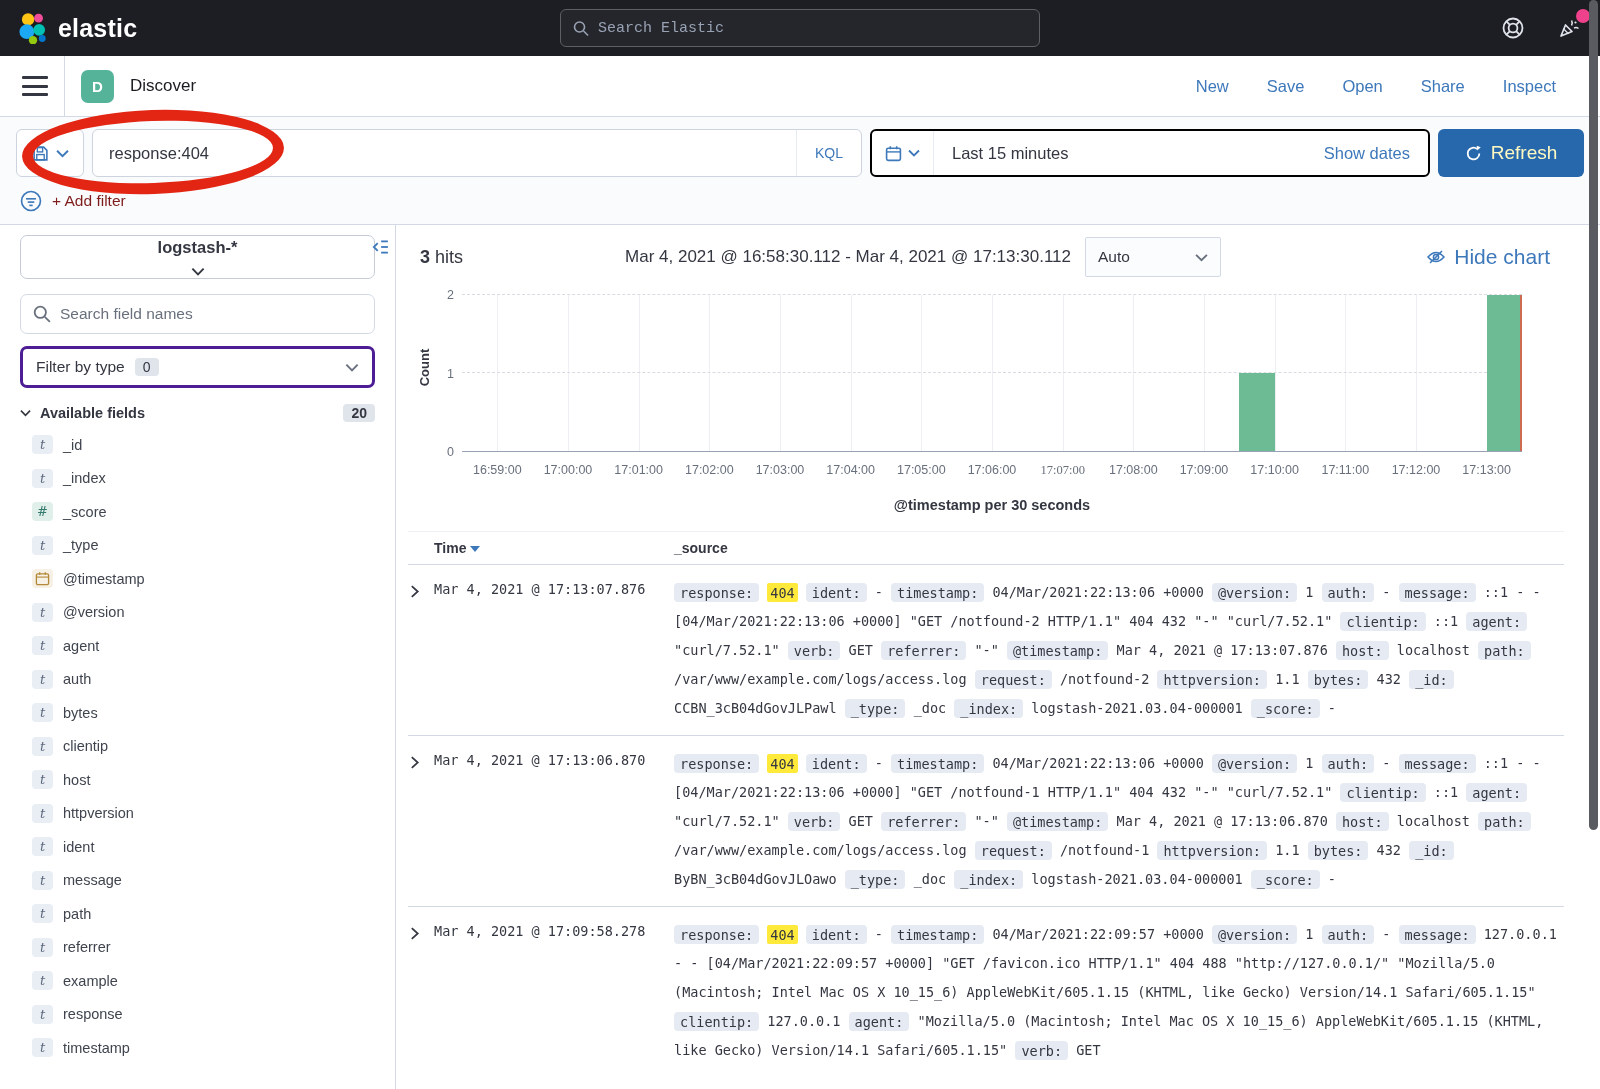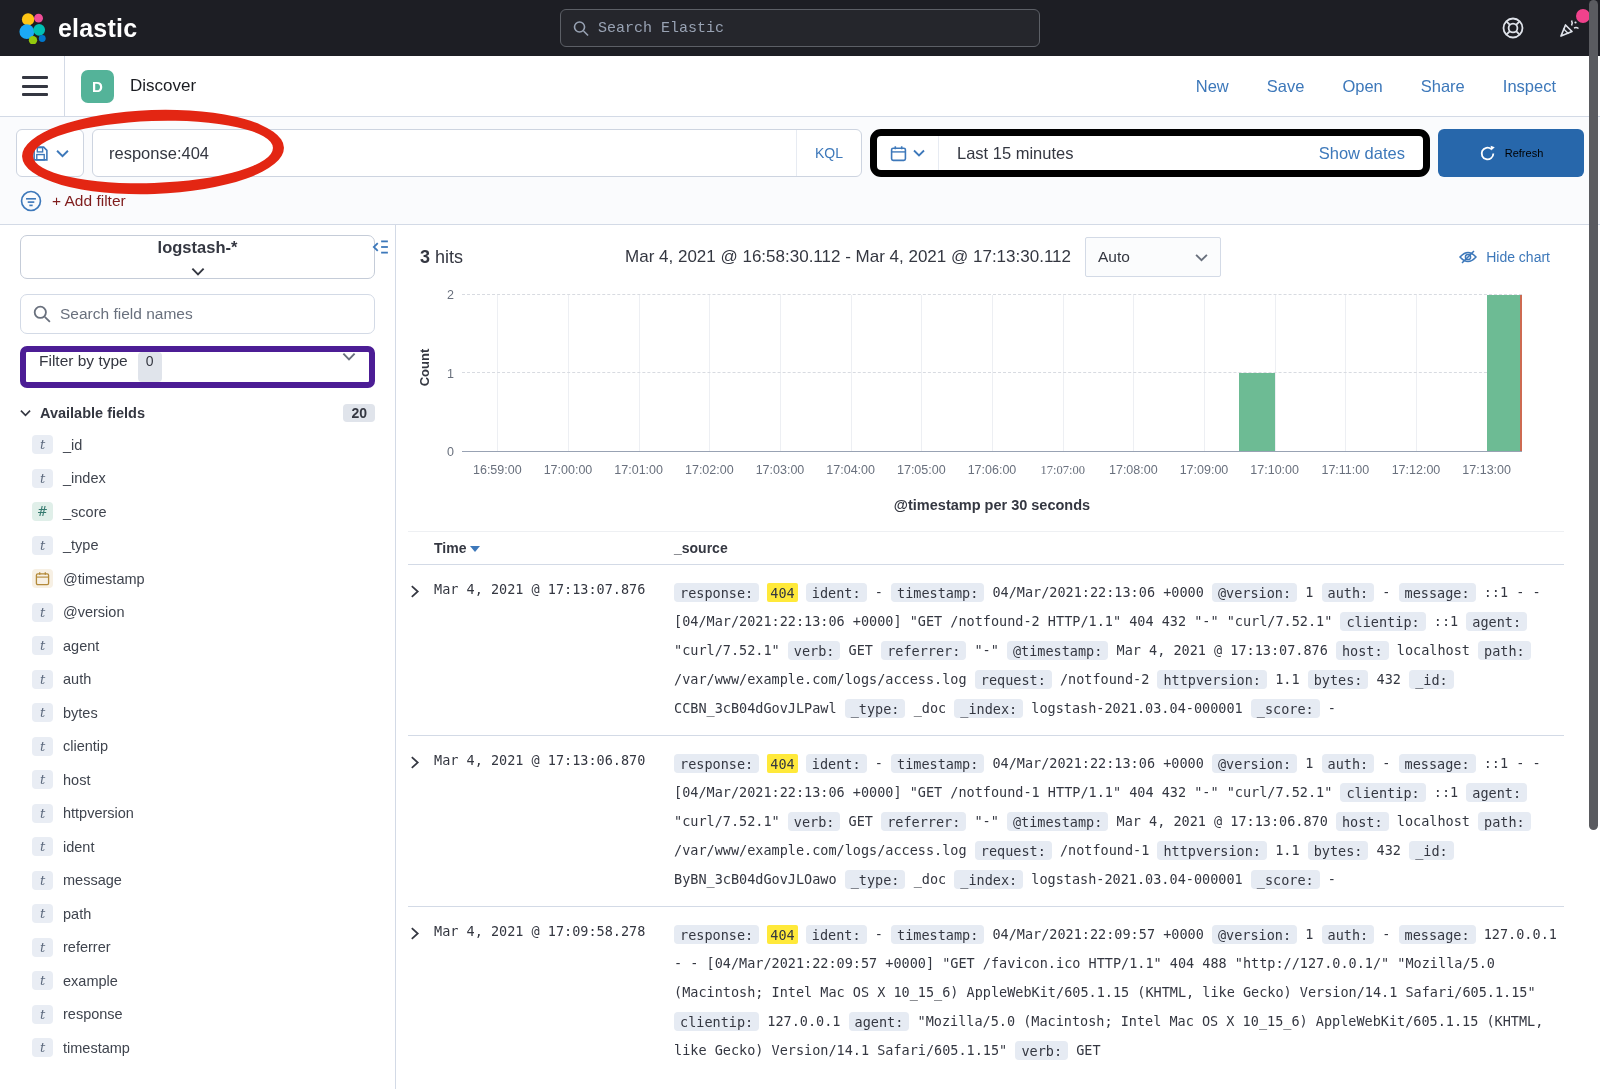--- a/index.html
+++ b/index.html
@@ -29,42 +29,42 @@
   .nav-actions { margin-left:auto; display:flex; gap:38px; padding-right:28px; }
   .nav-link { color:#3d78ba; font-size:16.5px; cursor:pointer; text-decoration:none; }
 
   
   .query-section { background:#fafbfd; border-bottom:1px solid #d3dae6; padding:12px 16px 10px; height:108px; }
   .query-row { display:flex; align-items:stretch; height:48px; gap:8px; }
   .saved-query-btn { width:68px; background:#fff; border:1px solid #cdd4e0; border-radius:6px; display:flex; align-items:center; justify-content:center; gap:7px; cursor:pointer; }
   .query-box { flex:1; background:#fff; border:1px solid #cdd4e0; border-radius:6px; display:flex; align-items:center; }
   .query-box input { flex:1; border:none; outline:none; font-size:16.5px; color:#343741; padding:0 16px; font-family:"Liberation Sans",sans-serif; background:transparent; }
   .kql-btn { padding:0 18px; color:#3d78ba; font-size:14px; border-left:1px solid #e7ebf2; height:100%; display:flex; align-items:center; cursor:pointer; }
-  .datepicker { width:560px; background:#fff; border:7px solid #000000; border-radius:11px; display:flex; align-items:center; }
+  .datepicker { width:560px; background:#fff; border:2px solid #000000; border-radius:6px; display:flex; align-items:center; }
   .cal-btn { padding:0 13px; height:100%; display:flex; align-items:center; gap:6px; border-right:1px solid #e7ebf2; cursor:pointer; }
   .date-text { font-size:16.5px; color:#343741; padding:0 18px; flex:1; }
   .show-dates { color:#3d78ba; font-size:16.5px; padding-right:18px; cursor:pointer; }
-  .refresh-btn { width:146px; background:#2767ab; color:#000000; border:none; border-radius:6px; font-size:11px;
+  .refresh-btn { width:146px; background:#2767ab; color:#fef9c3; border:none; border-radius:6px; font-size:19px;
     display:flex; align-items:center; justify-content:center; gap:9px; cursor:pointer; font-family:"Liberation Sans",sans-serif; }
   .filter-row { display:flex; align-items:center; gap:10px; margin-top:13px; padding-left:4px; }
   .add-filter { color:#7f1d1d; font-size:15.5px; cursor:pointer; }
 
   
   .content { display:flex; height:864px; }
   .sidebar { width:396px; border-right:1px solid #d3dae6; padding:8px 20px 0 20px; position:relative; overflow:hidden; }
   .main { flex:1; overflow:hidden; }
 
   
   .index-pattern { height:44px; border:1px solid #c5ccd8; border-radius:7px; display:flex; align-items:center; justify-content:center; gap:10px; cursor:pointer; background:#fff; margin-top:2px;flex-direction:column; }
   .index-pattern .name { font-weight:700; font-size:16.5px; color:#343741; }
   .collapse-icon { position:absolute; right:6px; top:14px; cursor:pointer; }
   .field-search { margin-top:15px; height:40px; border:1px solid #d3dae6; border-radius:7px; display:flex; align-items:center; gap:9px; padding:0 12px; background:#fff; }
   .field-search input { border:none; outline:none; flex:1; font-size:15.5px; color:#69707d; font-family:"Liberation Sans",sans-serif; background:transparent; }
   .field-search input::placeholder { color:#69707d; }
-  .filter-type { margin-top:12px; height:42px; border:6px solid #4c1d95; border-radius:7px; display:flex; padding:0 13px; gap:10px; cursor:pointer; background:#fff; }
+  .filter-type { margin-top:12px; height:42px; border:3px solid #4c1d95; border-radius:7px; display:flex; align-items:center; padding:0 13px; gap:10px; cursor:pointer; background:#fff; }
   .filter-type .lbl { font-size:15.5px; color:#343741; }
   .count-badge { background:#e0e4eb; color:#343741; border-radius:4px; padding:1px 8px; font-size:14px; }
   .filter-type .chev { margin-left:auto; }
   .avail-row { margin-top:16px; display:flex; align-items:center; gap:9px; cursor:pointer; }
   .avail-row .lbl { font-weight:700; font-size:14.5px; color:#343741; }
   .avail-row .count-badge { margin-left:auto; font-weight:700; }
   .field-list { margin-top:6px; }
   .field-item { display:flex; align-items:center; gap:10px; height:33.5px; padding-left:12px; cursor:pointer; border-radius:4px; }
   .type-badge { width:21px; height:19px; border-radius:4px; display:flex; align-items:center; justify-content:center; font-size:13px; flex:0 0 auto; }
   .type-t { background:#e9edf4; color:#5d6a7e; font-family:"DejaVu Serif",serif; font-style:italic; }
@@ -74,21 +74,21 @@
 
   
   .hits-row { display:flex; align-items:center; height:52px; margin:6px 24px 0; }
   .hits-count { font-size:18px; font-weight:700; }
   .hits-label { font-size:18px; font-weight:400; margin-left:5px; }
   .chart-range { font-size:17px; color:#343741; margin-left:162px; }
   .interval-select { margin-left:14px; width:136px; height:40px; border:1px solid #d3dae6; border-radius:2px; background:#fbfcfd;
     display:flex; align-items:center; padding:0 12px; cursor:pointer; }
   .interval-select .val { font-size:15.5px; }
   .interval-select .chev { margin-left:auto; }
-  .hide-chart { margin-left:auto; display:flex; align-items:center; gap:8px; color:#3d78ba; font-size:14px; cursor:pointer; padding-right:26px; }
+  .hide-chart { margin-left:auto; display:flex; align-items:center; gap:8px; color:#3d78ba; font-size:21px; cursor:pointer; padding-right:26px; }
 
   
   .chart { position:relative; height:238px; margin:2px 24px 0; }
   .plot { position:absolute; left:42px; top:10px; width:1060px; height:157px; border-bottom:1px solid #98a2b3; }
   .vgrid { position:absolute; top:0; bottom:0; width:1px; background:#edeff3; }
   .hgrid { position:absolute; left:0; right:0; border-top:1px dashed #d8dbe1; }
   .bar { position:absolute; bottom:0; background:#6dbb94; }
   .bar.now-edge { border-right:2.5px solid #cd6a51; }
   .y-ticks { position:absolute; left:0; top:10px; width:34px; height:157px; }
   .y-tick { position:absolute; right:0; transform:translateY(-50%); font-size:12.5px; color:#69707d; }

